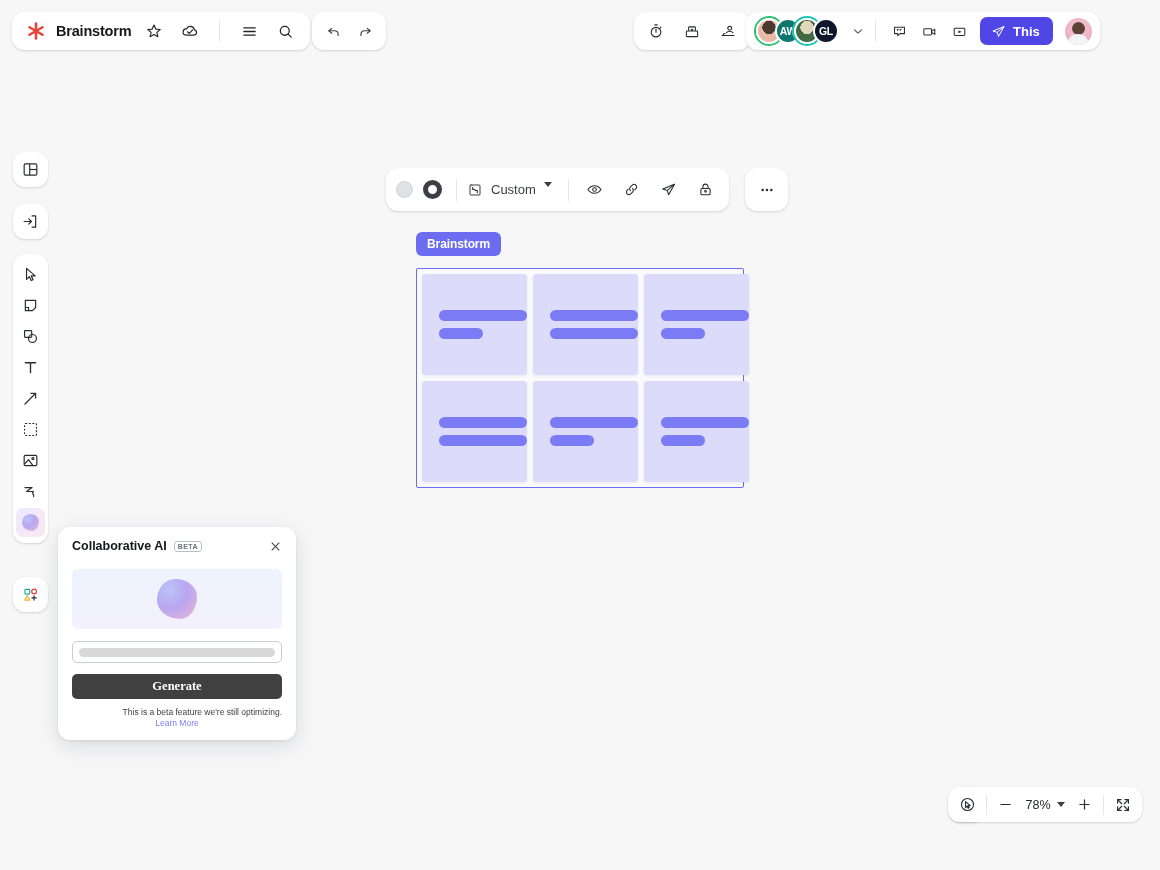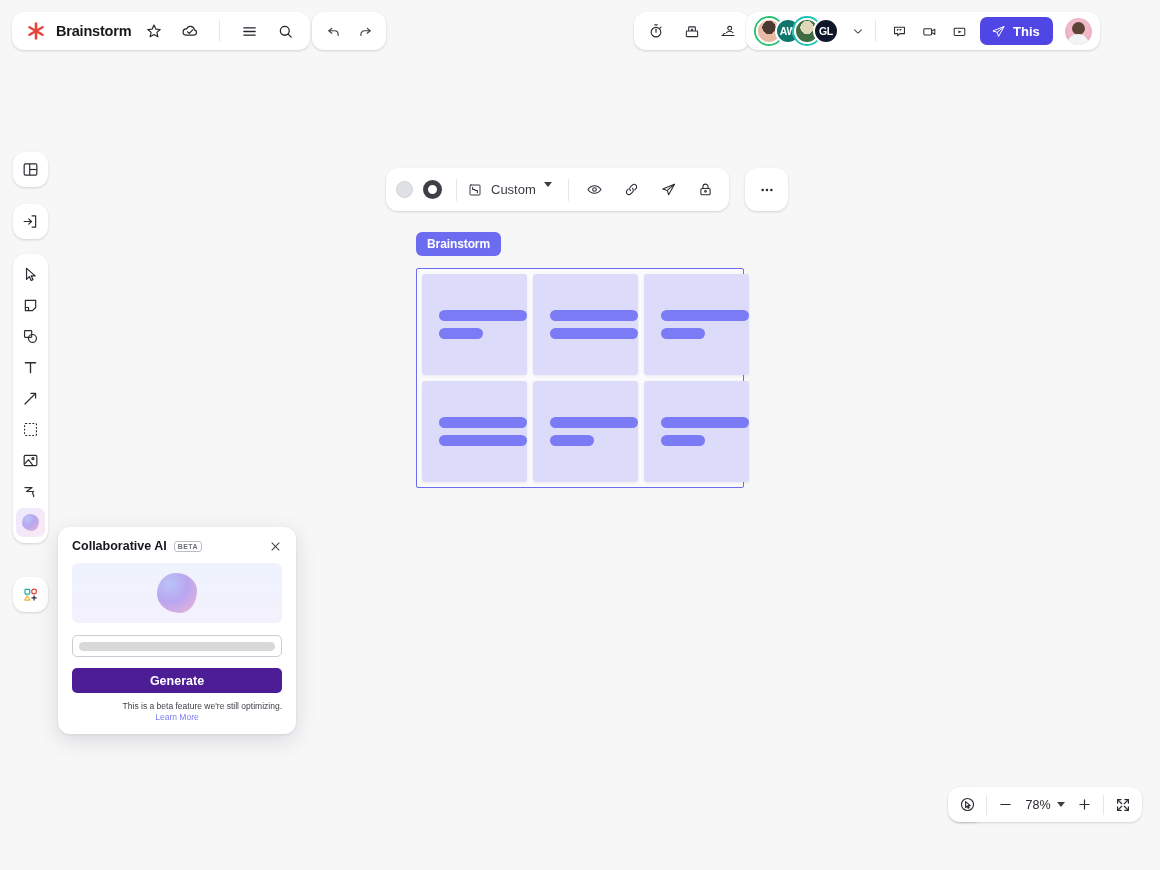--- a/index.html
+++ b/index.html
@@ -107,21 +107,21 @@
     padding-left: 17px; cursor: pointer;
   }
   .bar { height: 11px; border-radius: 6px; background: #7b7bf5; }
 
   
   #ai-panel {
     position: absolute; left: 58px; top: 527px; width: 238px;
     background: #fff; border-radius: 12px; padding: 12px 14px 12px;
     box-shadow: 0 6px 22px rgba(16,24,40,.13), 0 1px 3px rgba(16,24,40,.08);
   }
-  #ai-head { display:flex; align-items:center; justify-content: space-between; margin-bottom: 10px;}
+  #ai-head { display:flex; align-items:center; justify-content: space-between; margin-bottom: 16px;}
   #ai-title-wrap { display:flex; align-items:center; gap:7px; }
   #ai-title { font-size: 12.5px; font-weight: 700; color: #15171c; }
   #beta-badge {
     font-size: 7px; font-weight: 700; color: #6b6f78; border: 1px solid #b9bdc6;
     border-radius: 3px; padding: 1px 3px; letter-spacing: .4px;
   }
   #ai-close { cursor: pointer; color: #3b3e45; display:flex; }
   #ai-preview {
     height: 60px; border-radius: 6px; margin-bottom: 12px;
     background: linear-gradient(180deg, #eef3fd 0%, #f3f1fd 100%);
@@ -132,23 +132,23 @@
     background: radial-gradient(circle at 32% 28%, #b9c4f7 0%, #b9a6f0 45%, #d6aee0 75%, #e8bcc8 100%);
     border-radius: 46% 54% 42% 58% / 52% 44% 56% 48%;
     filter: blur(.3px);
   }
   #ai-input {
     height: 22px; border: 1px solid #c9cdd5; border-radius: 5px;
     display: flex; align-items: center; padding: 0 6px; margin-bottom: 11px; cursor: text;
   }
   #ai-input-skeleton { height: 9px; width: 100%; border-radius: 5px; background: #d8d8d8; }
   #generate-btn {
-    height: 25px; background: #4c1d95; color: #fff; border-radius: 5px;
+    height: 25px; background: #404040; color: #fff; border-radius: 5px;
     font-size: 12.5px; font-weight: 700; display:flex; align-items:center; justify-content:center;
-    cursor: pointer; margin-bottom: 8px;
+    cursor: pointer; margin-bottom: 8px; font-family: Liberation Serif, serif;
   }
   #ai-note { font-size: 8.5px; color: #3c3f46; text-align: right; line-height: 1.35; }
   #learn-more { font-size: 8.5px; color: #7b7bf5; text-align: center; display:block; cursor: pointer; }
 
   
   #outline-card { position: absolute; right: 176px; bottom: 48px; width: 35px; height: 35px;
                   display:flex; align-items:center; justify-content:center; cursor:pointer;}
   #zoom-card { position: absolute; right: 18px; bottom: 48px; height: 35px;
                display:flex; align-items:center; padding: 0 6px; gap: 2px;}
   .zc-ico { width:27px;height:27px;display:flex;align-items:center;justify-content:center;border-radius:6px;cursor:pointer;color:#2a2c33;}

